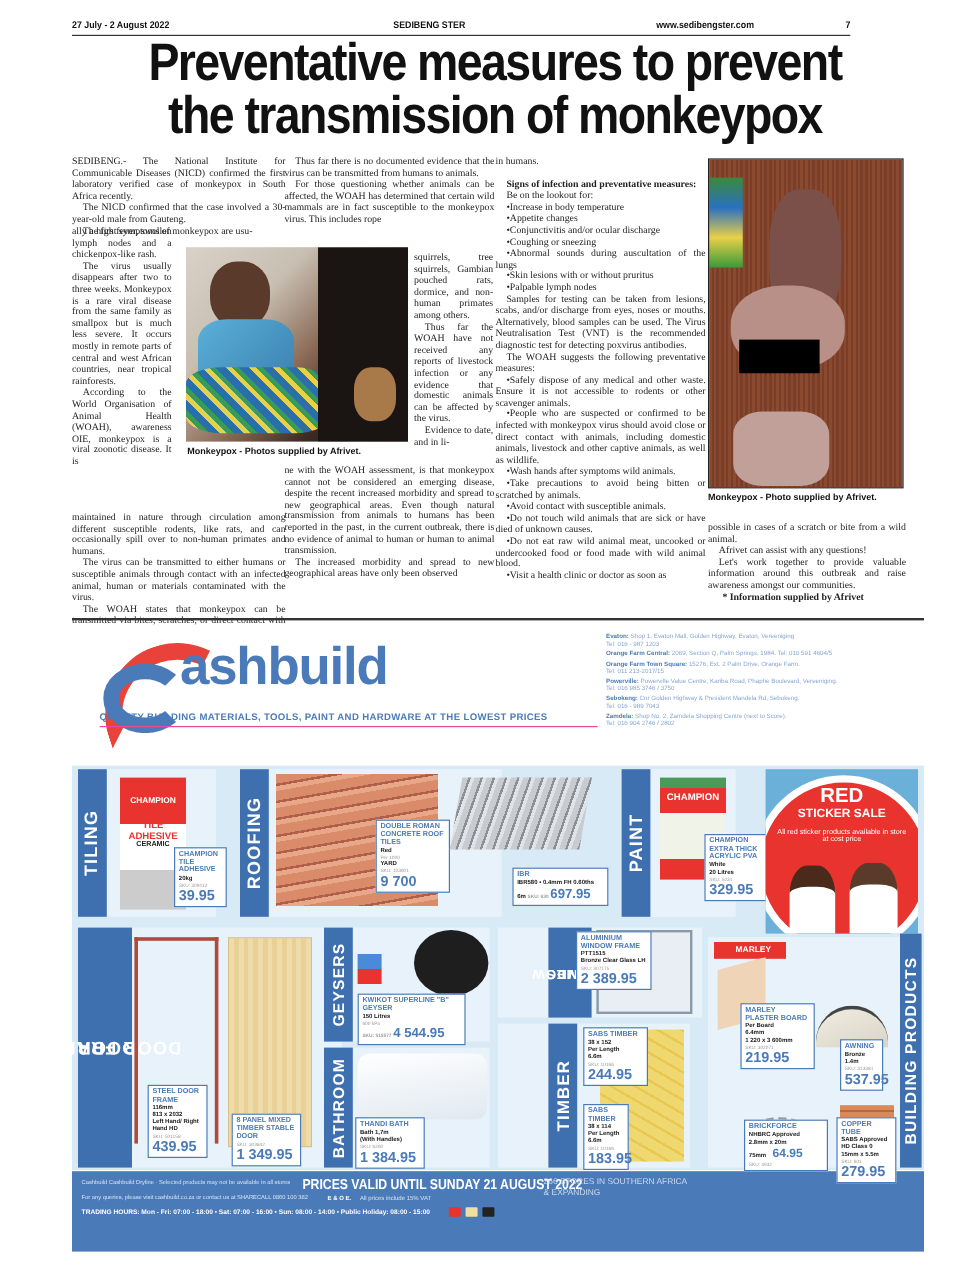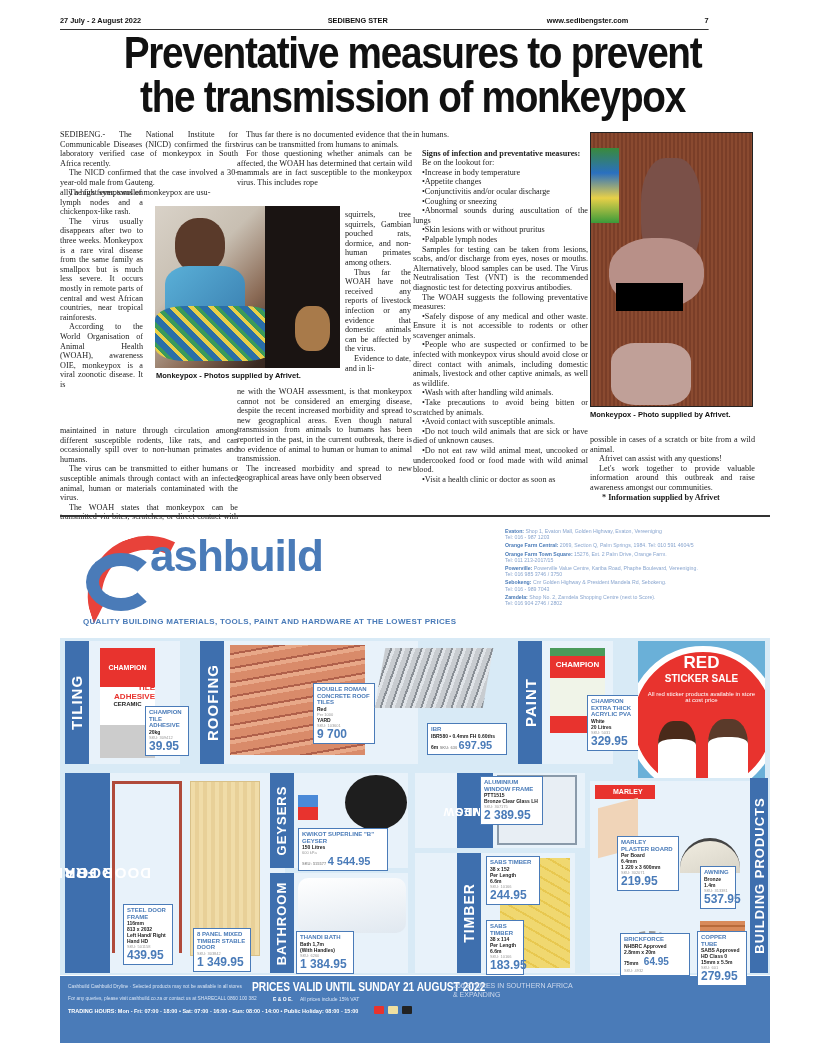--- a/index.html
+++ b/index.html
@@ -13,21 +13,21 @@
 .body-txt p.ni{text-indent:0}
 .caption{font-family:"Liberation Sans",sans-serif;font-weight:bold;font-size:7.5px;color:#111}
 .photo{position:absolute;overflow:hidden}
 .rule{position:absolute;height:1.5px;background:#333}
 
 .ad{position:absolute;left:60px;top:523px;width:710px;height:520px;background:#fff}
 .logo{position:absolute;left:20px;top:8px;width:420px;height:80px}
 .logo-word{position:absolute;left:70px;top:0;font-family:"Liberation Sans",sans-serif;font-weight:bold;font-size:44px;color:#4a7bb8;letter-spacing:-1px}
 .logo-arc{position:absolute;left:0;top:6px;width:120px;height:70px;border:14px solid #e8423a;border-right-color:transparent;border-bottom-color:transparent;border-radius:60px 60px 0 0;transform:rotate(-18deg)}
 .logo-c{position:absolute;left:6px;top:22px;width:70px;height:58px;border:13px solid #4a7bb8;border-right-color:transparent;border-radius:50%}
-.tagline{position:absolute;left:23px;top:94px;width:415px;font-family:"Liberation Sans",sans-serif;font-weight:bold;font-size:8px;color:#4a7bb8;letter-spacing:0.3px;border-bottom:4px solid #ec4899;padding-bottom:20px;white-space:nowrap}
+.tagline{position:absolute;left:23px;top:70px;width:415px;font-family:"Liberation Sans",sans-serif;font-weight:bold;font-size:8px;color:#4a7bb8;letter-spacing:0.3px;border-bottom:1px solid #ec4899;padding-bottom:3px;white-space:nowrap}
 .stores{position:absolute;left:445px;top:5px;width:255px;font-family:"Liberation Sans",sans-serif;font-size:5.2px;line-height:6.2px;color:#8aa6cf}
 .stores b{color:#4a7bb8}
 .stores div{margin-bottom:2px}
 .grid-bg{position:absolute;left:0;top:115px;width:710px;height:337px;background:#d8eaf6}
 .panel{position:absolute;background:#e8f2fa}
 .vlabel{position:absolute;background:#3e6fae;color:#fff;font-family:"Liberation Sans",sans-serif;font-weight:bold;display:flex;align-items:center;justify-content:center}
 .vlabel span{display:block;transform:rotate(-90deg);white-space:nowrap;letter-spacing:1px;text-align:center;line-height:1}
 .tag{position:absolute;background:#fff;border:1.2px solid #4a7bb8;padding:2px 3px;font-family:"Liberation Sans",sans-serif;color:#222}
 .tag .tn{color:#4a7bb8;font-weight:bold;font-size:6px;line-height:6.6px;text-transform:uppercase}
 .tag .td{font-size:5px;line-height:6px;font-weight:bold}
@@ -98,21 +98,21 @@
   <p>•Appetite changes</p>
   <p>•Conjunctivitis and/or ocular discharge</p>
   <p>•Coughing or sneezing</p>
   <p>•Abnormal sounds during auscultation of the lungs</p>
   <p>•Skin lesions with or without pruritus</p>
   <p>•Palpable lymph nodes</p>
   <p>Samples for testing can be taken from lesions, scabs, and/or discharge from eyes, noses or mouths. Alternatively, blood samples can be used. The Virus Neutralisation Test (VNT) is the recommended diagnostic test for detecting poxvirus antibodies.</p>
   <p>The WOAH suggests the following preventative measures:</p>
   <p>•Safely dispose of any medical and other waste. Ensure it is not accessible to rodents or other scavenger animals.</p>
   <p>•People who are suspected or confirmed to be infected with monkeypox virus should avoid close or direct contact with animals, including domestic animals, livestock and other captive animals, as well as wildlife.</p>
-  <p>•Wash with after handling wild animals.</p>
+  <p>•Wash hands after symptoms wild animals.</p>
   <p>•Take precautions to avoid being bitten or scratched by animals.</p>
   <p>•Avoid contact with susceptible animals.</p>
   <p>•Do not touch wild animals that are sick or have died of unknown causes.</p>
   <p>•Do not eat raw wild animal meat, uncooked or undercooked food or food made with wild animal blood.</p>
   <p>•Visit a health clinic or doctor as soon as</p>
 </div>
 
 <div class="photo" style="left:590px;top:132px;width:163px;height:275px;border:1px solid #222;background:repeating-linear-gradient(90deg,#8a4a30 0 2px,#7a3e28 2px 4px)">
   <div class="abs" style="left:0;top:15px;width:28px;height:75px;background:linear-gradient(180deg,#3a8a3a,#2a70c0,#e8d048,#3a9a3a)"></div>
   <div class="abs" style="left:50px;top:25px;width:60px;height:110px;border-radius:40%;background:#7a5048"></div>
@@ -148,21 +148,21 @@
   </div>
 
   <div class="grid-bg"></div>
 
   <div class="panel" style="left:5px;top:118px;width:115px;height:123px"></div>
   <div class="vlabel" style="left:5px;top:118px;width:24px;height:123px;font-size:15px">
       <span>TILING</span>
     </div>
   <div class="img-box" style="left:40px;top:125px;width:55px;height:110px;background:linear-gradient(180deg,#e8332e 0 35%,#fff 35% 70%,#ccc 70%)">
     <div style="color:#fff;font:bold 7px 'Liberation Sans',sans-serif;text-align:center;margin-top:16px">CHAMPION</div>
-    <div style="color:#e8332e;font:bold 8px 'Liberation Sans',sans-serif;text-align:right;margin-top:12px">TILE ADHESIVE</div>
+    <div style="color:#e8332e;font:bold 8px 'Liberation Sans',sans-serif;text-align:center;margin-top:12px">TILE ADHESIVE</div>
     <div style="color:#222;font:bold 6px 'Liberation Sans',sans-serif;text-align:center">CERAMIC</div>
   </div>
   <div class="tag" style="left:85px;top:183px;width:44px">
     <div class="tn">CHAMPION TILE ADHESIVE</div>
     <div class="td">20kg</div>
     <div class="ts">SKU: 309412</div>
     <div class="tp">39.95</div>
   </div>
 
   <div class="panel" style="left:140px;top:118px;width:218px;height:123px"></div>

